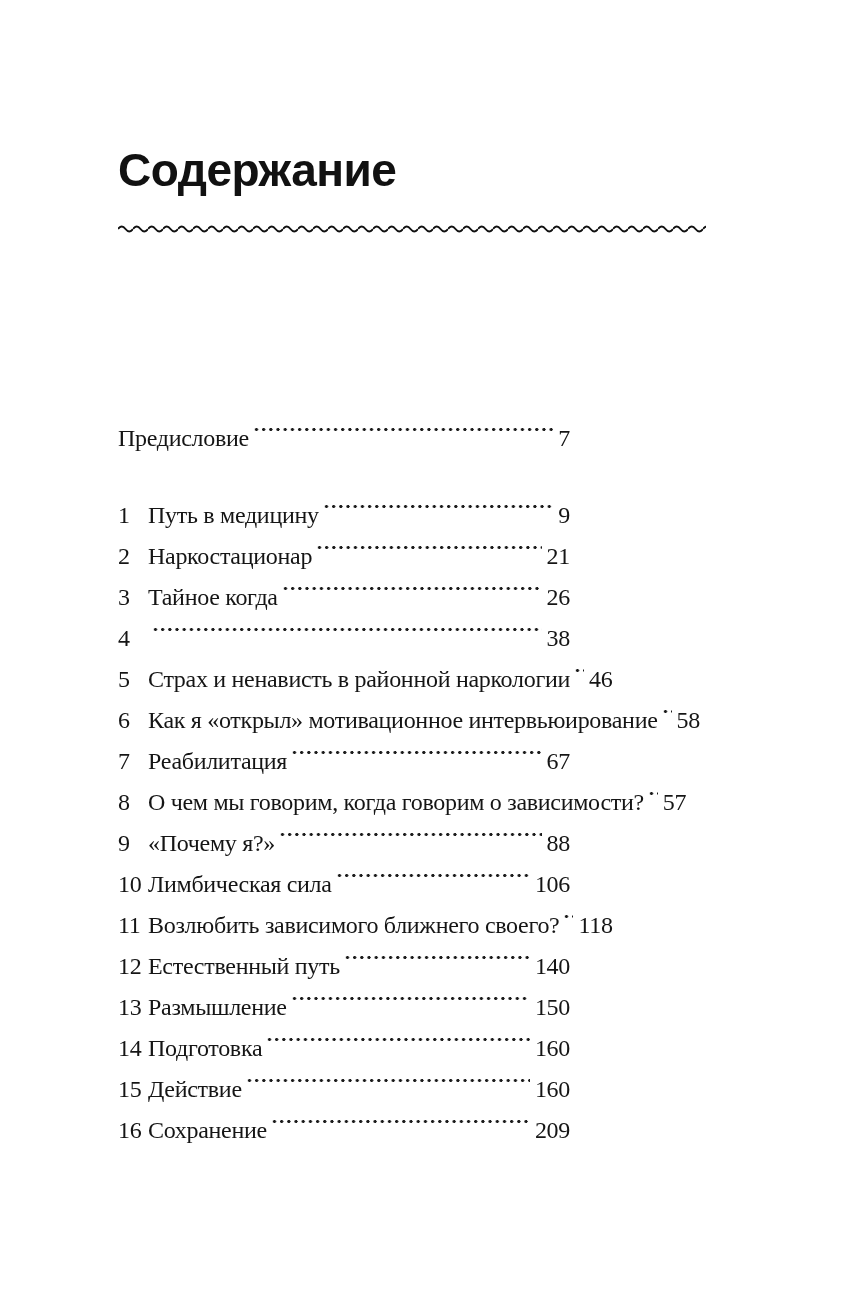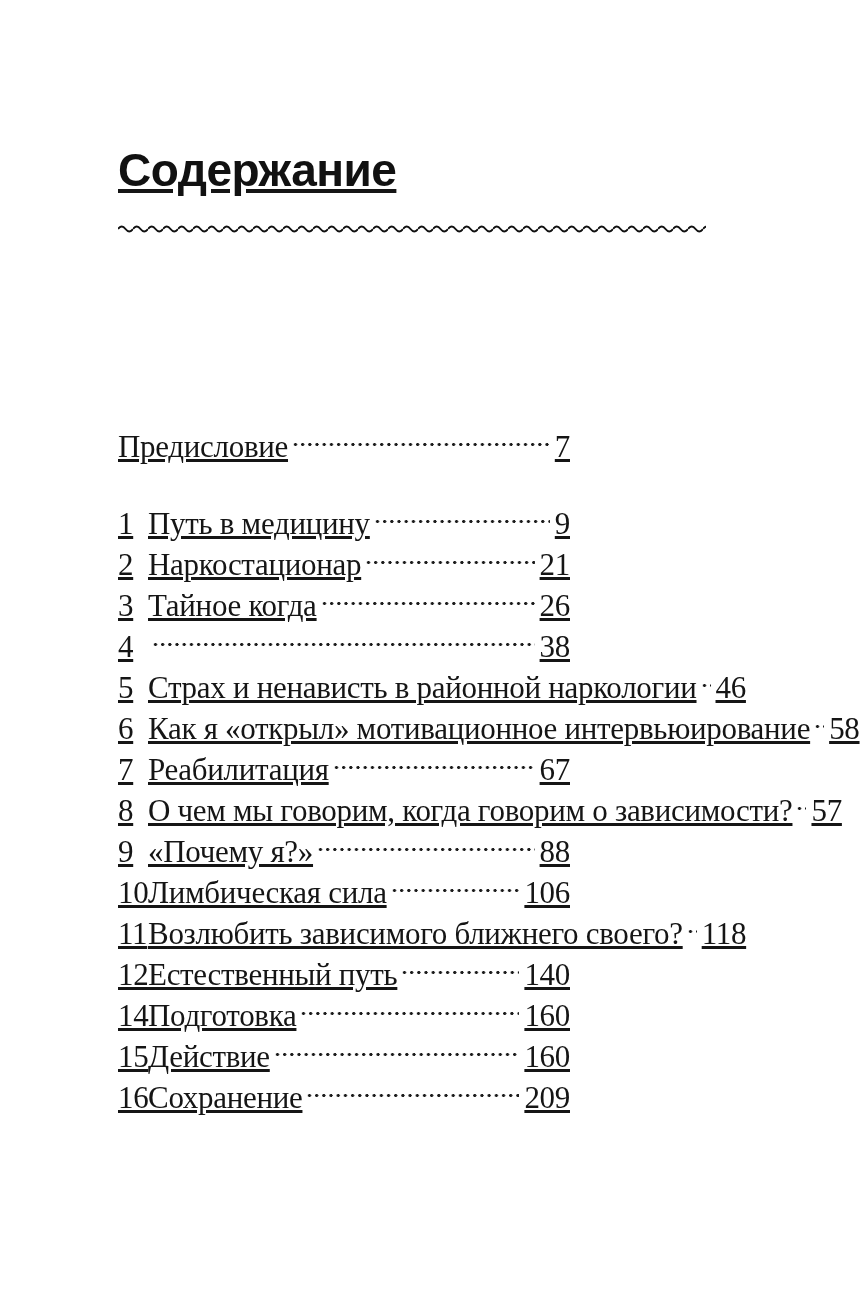--- a/index.html
+++ b/index.html
@@ -15,21 +15,20 @@
     color: #151515;
     overflow: hidden;
   }
   .page {
     position: absolute;
     top: 0; left: 0;
     width: 726px;
     height: 1299px;
     box-sizing: border-box;
     padding: 144px 156px 0 118px;
-    text-decoration: underline;
   }
   h1.title {
     margin: 0;
     font-family: "Liberation Sans", sans-serif;
     font-weight: 700;
     font-size: 46px;
     line-height: 1.15;
     letter-spacing: -0.5px;
     color: #111111;
   }
@@ -37,22 +36,22 @@
     margin-top: 26px;
     height: 12px;
     line-height: 0;
   }
   .toc {
     margin-top: 191px;
   }
   .row {
     height: 41px;
     display: flex;
-    align-items: center;
-    font-size: 31px;
+    align-items: flex-start;
+    font-size: 24px;
     line-height: 1;
     letter-spacing: -0.3px;
     white-space: nowrap;
   }
   .row.preface {
     margin-bottom: 36px;
   }
   .num {
     flex: 0 0 30px;
     width: 30px;
@@ -176,20 +175,26 @@
     <span class="pagenum">118</span>
   </div>
 
   <div class="row">
     <span class="num">12</span>
     <span class="entry-title">Естественный путь</span>
     <span class="dots"></span>
     <span class="pagenum">140</span>
   </div>
 
+  <div class="row">
+    <span class="num">13</span>
+    <span class="entry-title">Размышление</span>
+    <span class="dots"></span>
+    <span class="pagenum">150</span>
+  </div>
 
   <div class="row">
     <span class="num">14</span>
     <span class="entry-title">Подготовка</span>
     <span class="dots"></span>
     <span class="pagenum">160</span>
   </div>
 
   <div class="row">
     <span class="num">15</span>

